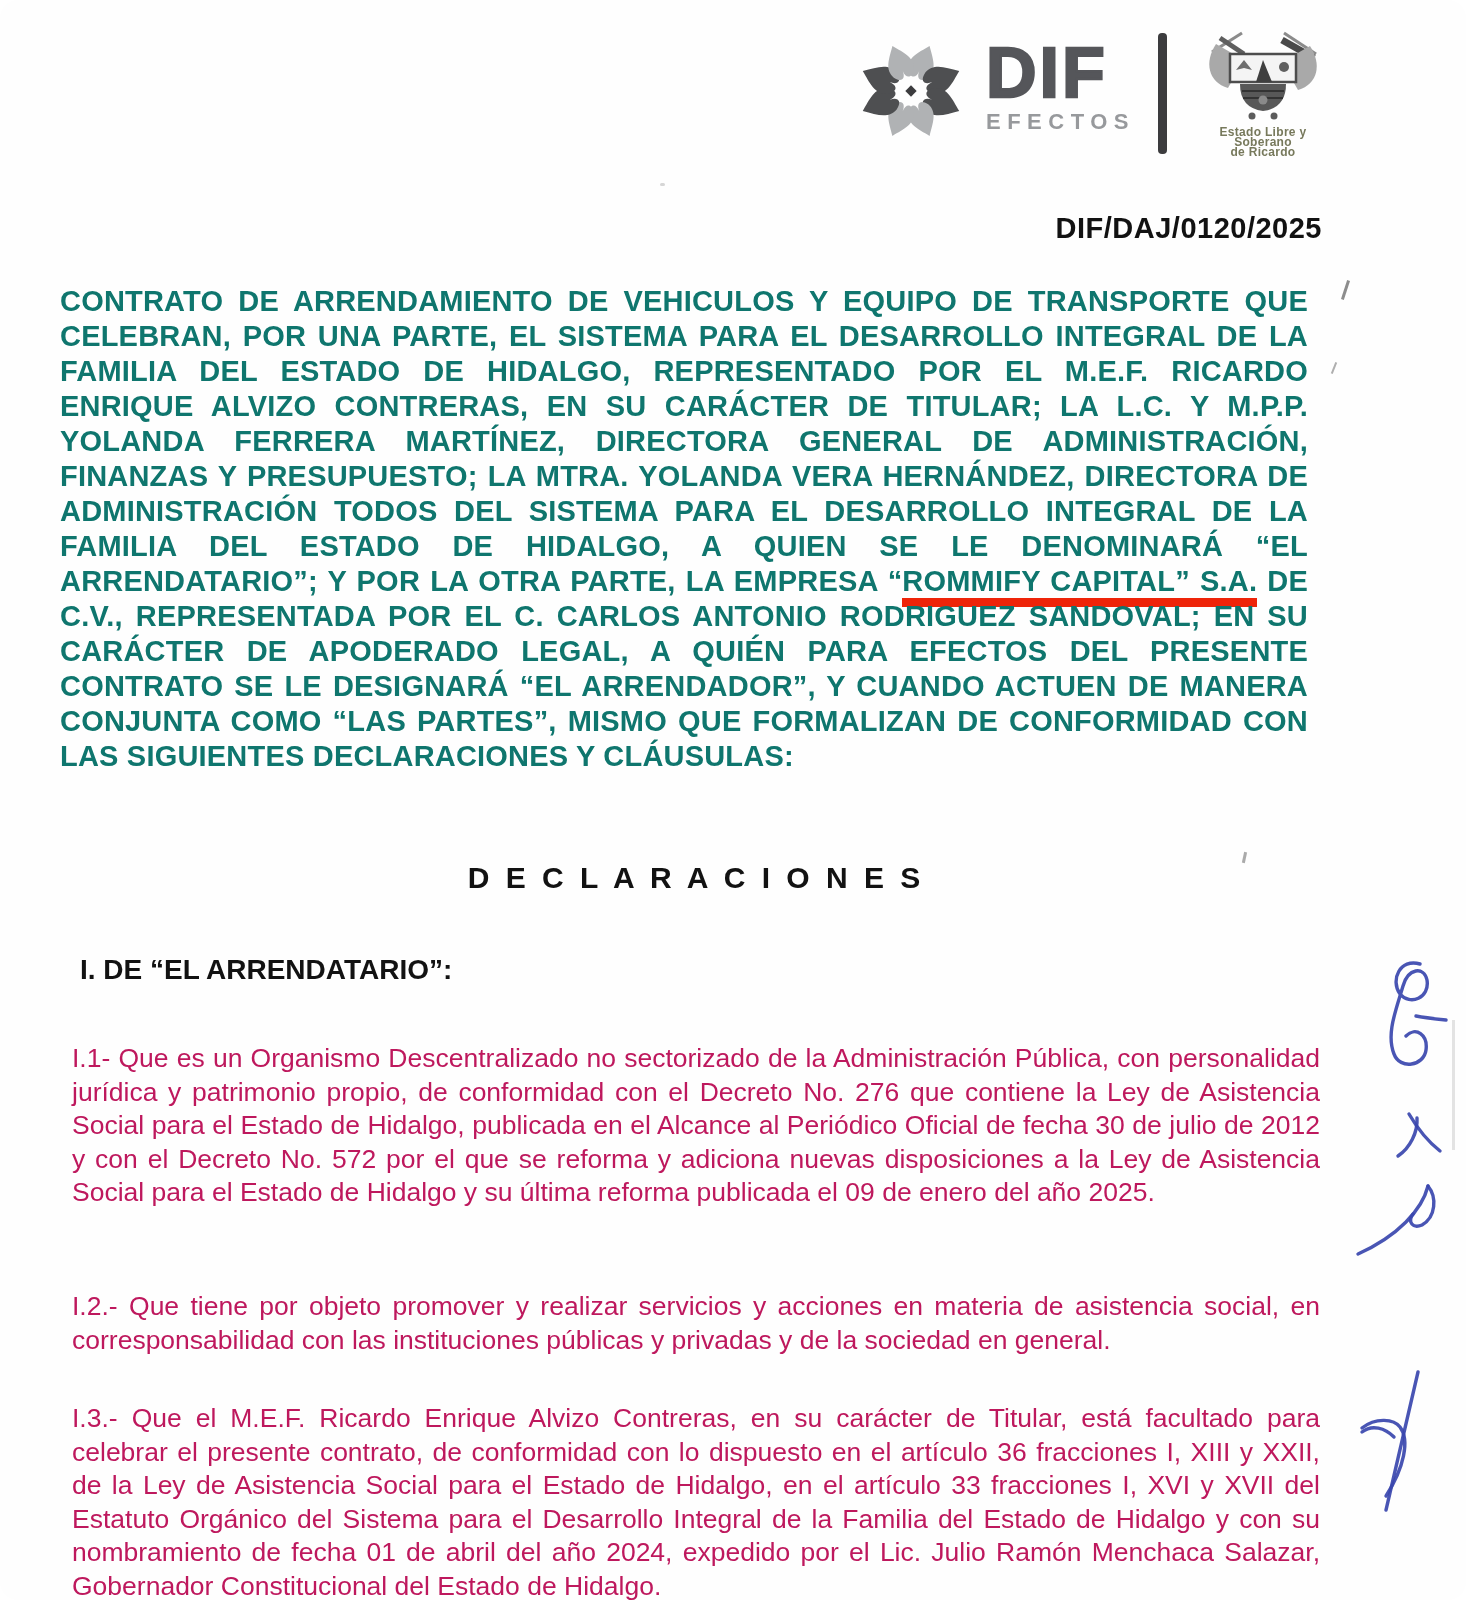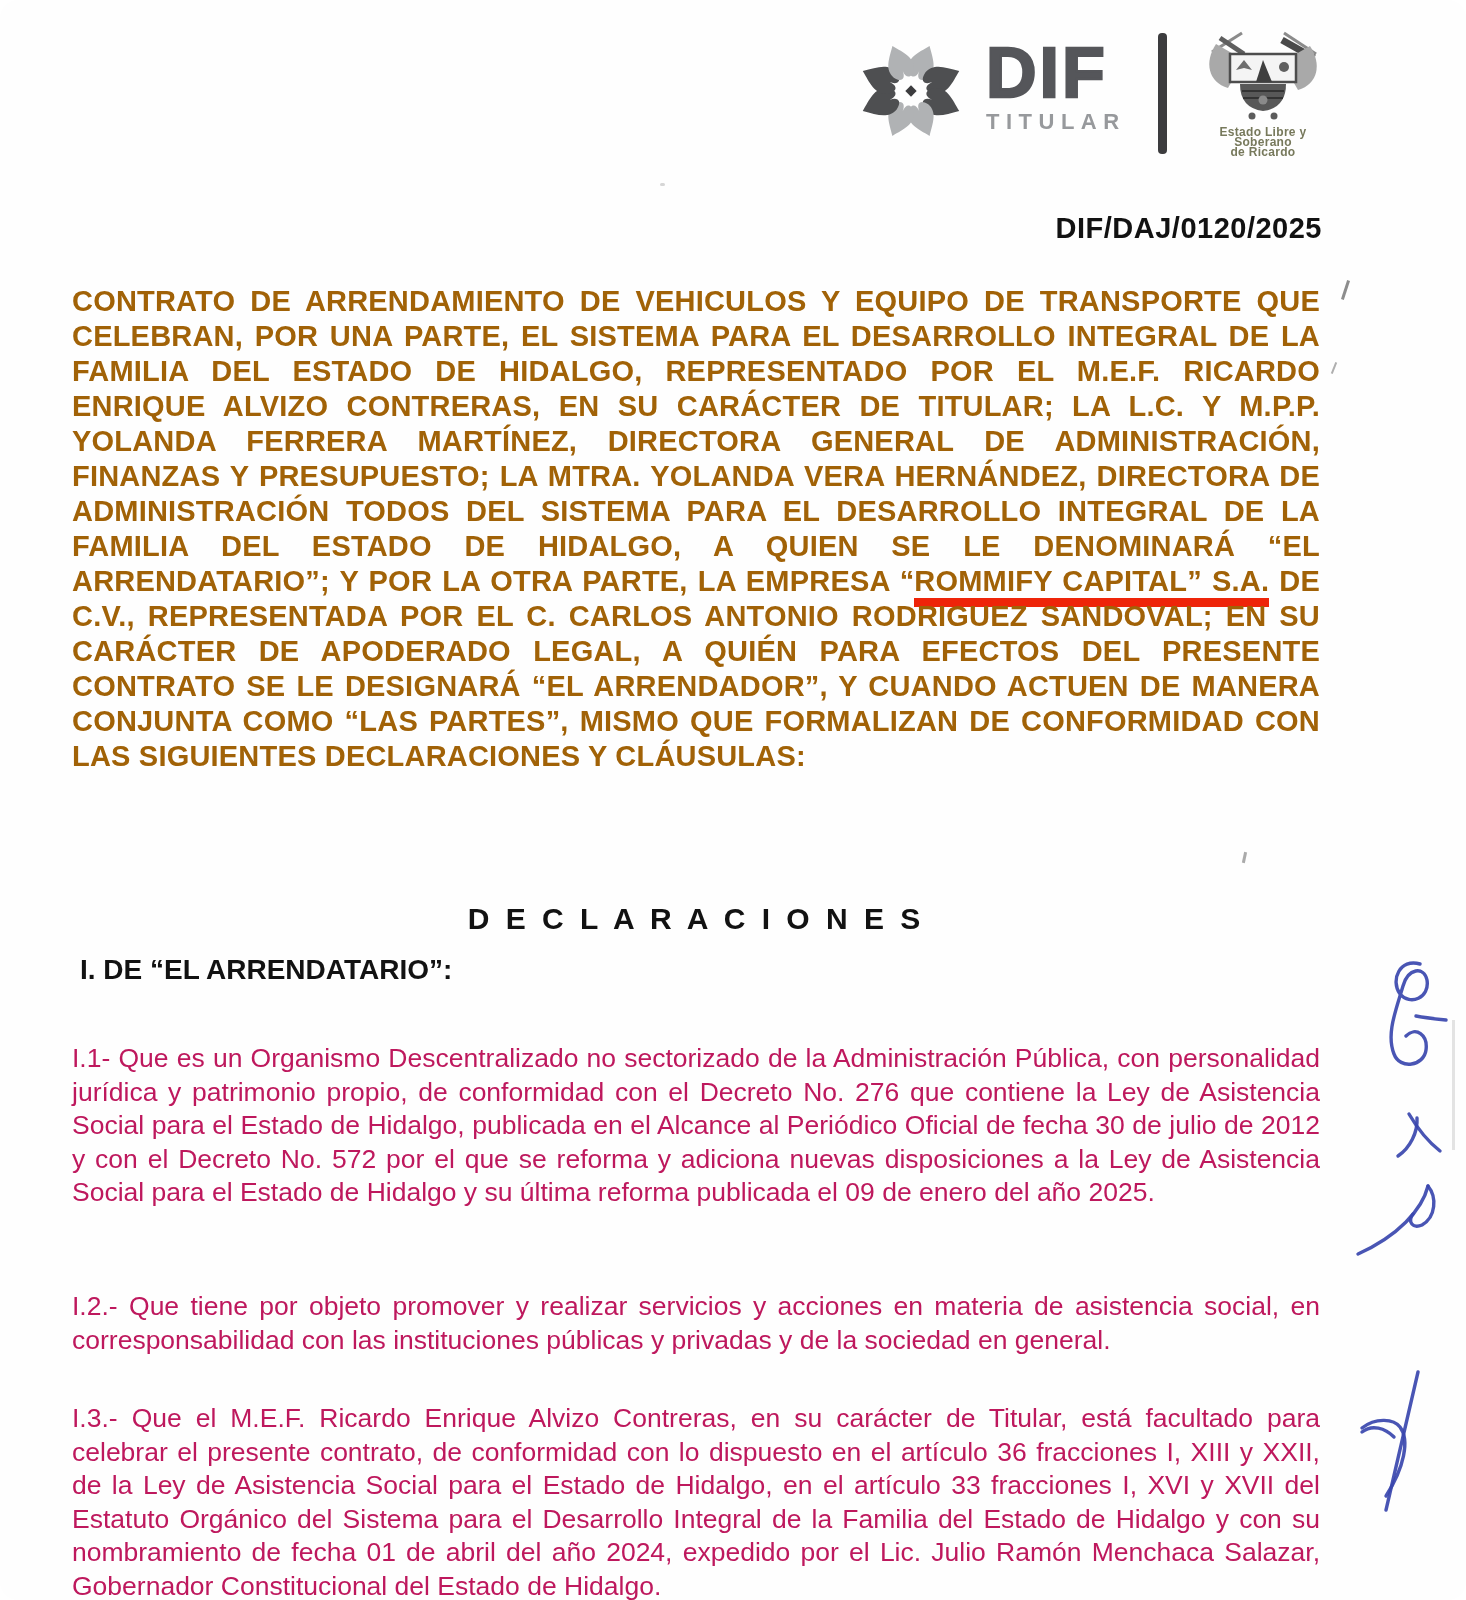--- a/index.html
+++ b/index.html
@@ -41,33 +41,33 @@
 
   
   .refnum {
     position: absolute; top: 212px; right: 144px;
     font-size: 29px; font-weight: 700; color: #121212;
     letter-spacing: 0.5px;
   }
 
   
   .intro {
-    position: absolute; left: 72px; top: 284px; width: 1248px;
+    position: absolute; left: 60px; top: 284px; width: 1248px;
     margin: 0; text-align: justify;
     font-size: 29px; font-weight: 700; line-height: 35px;
-    color: #a16207; letter-spacing: 0.2px;
+    color: #0f766e; letter-spacing: 0.2px;
   }
   .red-underline {
     border-bottom: 9px solid #ee2409;
     padding-bottom: 1px;
   }
 
   
   .decl-heading {
-    position: absolute; left: 72px; top: 902px; width: 1248px; margin: 0;
+    position: absolute; left: 72px; top: 861px; width: 1248px; margin: 0;
     text-align: center; font-size: 30px; font-weight: 700;
     letter-spacing: 4px; color: #121212;
   }
   .sec-heading {
     position: absolute; left: 72px; top: 946px; margin: 8px;
     font-size: 28px; font-weight: 700; color: #121212;
   }
 
   
   .clause {
@@ -106,21 +106,21 @@
       <path transform="rotate(202.5) translate(0,-27) scale(1.35)" fill="#b0b2b4" d="M0 -16 C 6 -8 12 -2 8 6 C 4 12 0 10 0 4 C 0 10 -4 12 -8 6 C -12 -2 -6 -8 0 -16 Z"></path>
       <path transform="rotate(247.5) translate(0,-29) scale(1.45)" fill="#4e4f51" d="M0 -16 C 6 -8 12 -2 8 6 C 4 12 0 10 0 4 C 0 10 -4 12 -8 6 C -12 -2 -6 -8 0 -16 Z"></path>
       <path transform="rotate(292.5) translate(0,-29) scale(1.45)" fill="#4e4f51" d="M0 -16 C 6 -8 12 -2 8 6 C 4 12 0 10 0 4 C 0 10 -4 12 -8 6 C -12 -2 -6 -8 0 -16 Z"></path>
       <path transform="rotate(337.5) translate(0,-27) scale(1.35)" fill="#b0b2b4" d="M0 -16 C 6 -8 12 -2 8 6 C 4 12 0 10 0 4 C 0 10 -4 12 -8 6 C -12 -2 -6 -8 0 -16 Z"></path>
       <rect x="-4" y="-4" width="8" height="8" transform="rotate(45)" fill="#3c3c3e"></rect>
     </g>
   </svg>
 
   <div class="wordmark">
     <div class="dif-text">DIF</div>
-    <div class="hidalgo-text">TITULAR</div>
+    <div class="hidalgo-text">EFECTOS</div>
   </div>
 
   <div class="header-sep"></div>
 
   <div class="coat">
     <svg width="130" height="94" viewBox="0 0 130 94">
 
       <path d="M14 24 L44 5" stroke="#8b8b8b" stroke-width="3" fill="none"></path>
       <path d="M118 26 L86 5" stroke="#8b8b8b" stroke-width="3" fill="none"></path>
       <path d="M84 12 L116 30" stroke="#4a4a4a" stroke-width="7" fill="none"></path>

